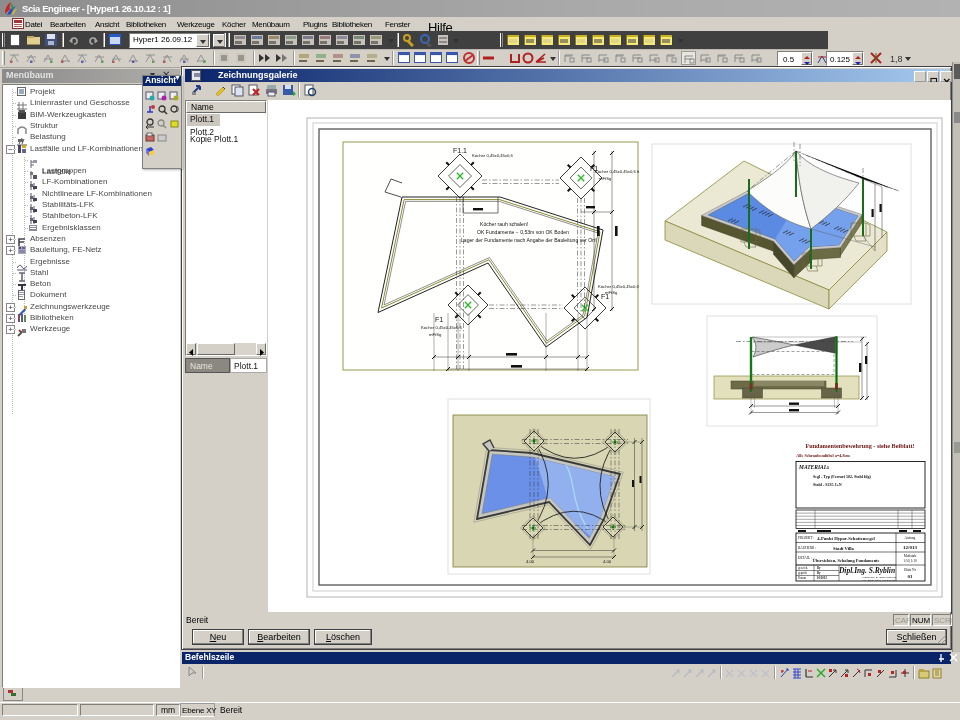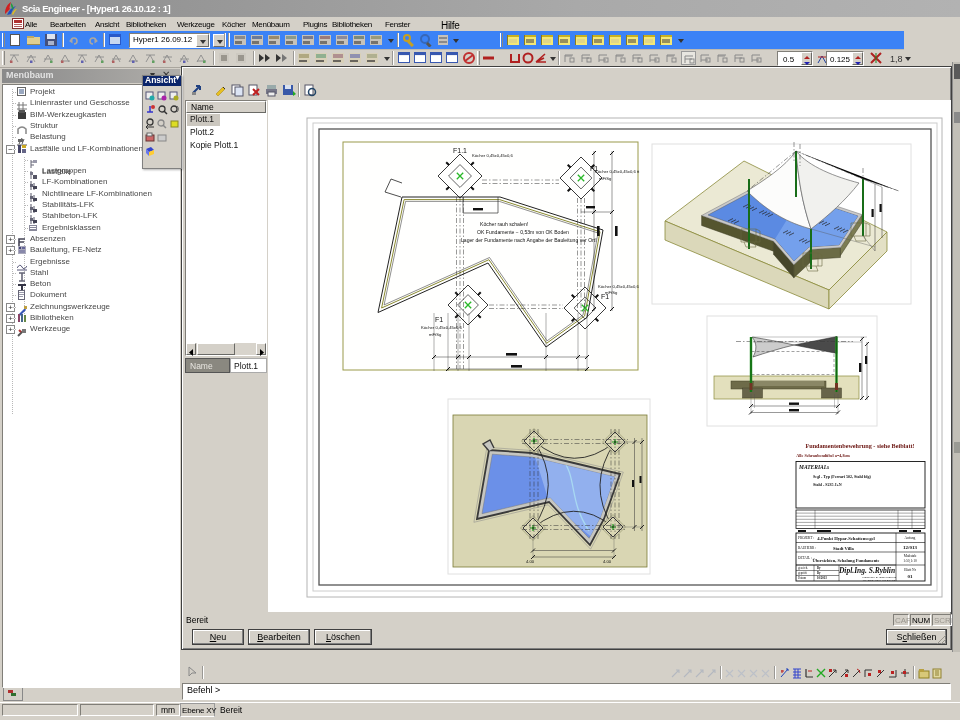--- a/index.html
+++ b/index.html
@@ -27,33 +27,33 @@
       <path d="M9,13 C10,10 12,8 14,8 C12,10 11,12 10,14 Z" fill="#e0c020"></path>
     </svg>
 <span class="abs" style="left:22px;top:2.5px;font-size:9.5px;letter-spacing:-0.4px;font-weight:bold;color:#fff;">Scia Engineer - [Hyper1 26.10.12 : 1]</span>
 </div>
 <div class="abs" style="left:0;top:17px;width:960px;height:14px;background:#d4d0c8;">
 <div class="abs" style="left:12px;top:1px;width:12px;height:11px;background:#fff;border:1px solid #803030;">
       <div class="abs" style="left:1px;top:1px;width:8px;height:3px;background:#b03030;"></div>
       <div class="abs" style="left:1px;top:5px;width:8px;height:1px;background:#b06060;"></div>
       <div class="abs" style="left:1px;top:7px;width:8px;height:1px;background:#b06060;"></div>
     </div>
-<span class="abs" style="left:25px;top:3px;font-size:8px;letter-spacing:-0.3px;color:#000;">Alle</span>
+<span class="abs" style="left:25px;top:3px;font-size:8px;letter-spacing:-0.3px;color:#000;">Datei</span>
 <span class="abs" style="left:50px;top:3px;font-size:8px;letter-spacing:-0.3px;color:#000;">Bearbeiten</span>
 <span class="abs" style="left:95px;top:3px;font-size:8px;letter-spacing:-0.3px;color:#000;">Ansicht</span>
 <span class="abs" style="left:126px;top:3px;font-size:8px;letter-spacing:-0.3px;color:#000;">Bibliotheken</span>
 <span class="abs" style="left:177px;top:3px;font-size:8px;letter-spacing:-0.3px;color:#000;">Werkzeuge</span>
 <span class="abs" style="left:222px;top:3px;font-size:8px;letter-spacing:-0.3px;color:#000;">Köcher</span>
 <span class="abs" style="left:252px;top:3px;font-size:8px;letter-spacing:-0.3px;color:#000;">Menübaum</span>
 <span class="abs" style="left:303px;top:3px;font-size:8px;letter-spacing:-0.3px;color:#000;">Plugins</span>
 <span class="abs" style="left:332px;top:3px;font-size:8px;letter-spacing:-0.3px;color:#000;">Bibliotheken</span>
 <span class="abs" style="left:385px;top:3px;font-size:8px;letter-spacing:-0.3px;color:#000;">Fenster</span>
-<span class="abs" style="left:441px;top:3px;font-size:10px;letter-spacing:-0.3px;color:#000;">Hilfe</span>
-</div>
-<div class="abs" style="left:0;top:31px;width:904px;height:19px;background:#3b82f6;border-bottom:1px solid #bebab2;">
+<span class="abs" style="left:428px;top:3px;font-size:13px;letter-spacing:-0.3px;color:#000;">Hilfe</span>
+</div>
+<div class="abs" style="left:0;top:31px;width:828px;height:19px;background:#404040;border-bottom:1px solid #bebab2;">
 <div class="grip" style="left:2px;top:2px;height:14px;"></div>
 <div class="ic" style="left:8px;top:2px;width:15px;height:14px;">
       <div class="abs" style="left:2px;top:1px;width:10px;height:12px;background:#fff;"></div>
       <div class="abs" style="left:2px;top:1px;width:10px;height:1px;background:#555;"></div>
       <div class="abs" style="left:2px;top:1px;width:1px;height:12px;background:#555;"></div>
       <div class="abs" style="left:11px;top:1px;width:1px;height:12px;background:#555;"></div>
       <div class="abs" style="left:2px;top:12px;width:10px;height:1px;background:#555;"></div>
     </div>
 <div class="ic" style="left:26px;top:2px;width:15px;height:14px;">
       <div class="abs" style="left:1px;top:4px;width:13px;height:8px;background:#e0cf90;"></div>
@@ -662,20 +662,35 @@
         </svg></div>
 <div class="abs" style="left:10px;top:244.3px;width:4px;height:1px;background:repeating-linear-gradient(to right,#b8b8b8 0,#b8b8b8 1px,#fff 1px,#fff 2px);"></div>
 <span class="tl" style="top:239.3px;">Werkzeuge</span>
 </div>
 <div class="abs" style="left:3px;top:620px;width:20px;height:13px;background:#d4d0c8;border:1px solid #888;border-top:none;">
       <div class="abs" style="left:4px;top:2px;width:5px;height:3px;background:#b03030;"></div>
       <div class="abs" style="left:7px;top:5px;width:5px;height:3px;background:#307030;"></div>
     </div>
 </div>
 <div class="abs" style="left:181px;top:66px;width:771px;height:584px;background:#d4d0c8;border:1px solid #404040;box-shadow:inset 1px 1px 0 #fff,inset -1px -1px 0 #808080;">
+<div class="abs" style="left:3px;top:2px;width:765px;height:13px;background:linear-gradient(to right,#0a246a,#a6caf0);">
+      <div class="abs" style="left:6px;top:1px;width:10px;height:11px;background:#e8e8e8;border:1px solid #555;">
+        <div class="abs" style="left:2px;top:2px;width:6px;height:4px;background:#88a;"></div>
+      </div>
+      <span class="abs" style="left:33px;top:1px;font-size:9px;font-weight:bold;color:#fff;">Zeichnungsgalerie</span>
+<div class="abs" style="left:729px;top:2px;width:12px;height:11px;background:#d4d0c8;border:1px solid #9a9a9a;border-top-color:#fff;border-left-color:#fff;"><svg width="11" height="10">
+          <path d="M3,8 h4" stroke="#111" stroke-width="1.6"></path>
+        </svg></div>
+<div class="abs" style="left:742px;top:2px;width:12px;height:11px;background:#d4d0c8;border:1px solid #9a9a9a;border-top-color:#fff;border-left-color:#fff;"><svg width="11" height="10">
+          <rect x="3" y="2.5" width="5.5" height="5.5" fill="none" stroke="#111" stroke-width="1.1"></rect>
+        </svg></div>
+<div class="abs" style="left:755px;top:2px;width:12px;height:11px;background:#d4d0c8;border:1px solid #9a9a9a;border-top-color:#fff;border-left-color:#fff;"><svg width="11" height="10">
+          <path d="M3,3 L8.5,8 M8.5,3 L3,8" stroke="#111" stroke-width="1.2"></path>
+        </svg></div>
+</div>
 <div class="abs" style="left:3px;top:15px;width:765px;height:17px;background:#d4d0c8;">
 <div class="ic" style="left:5px;top:1px;"><svg width="15" height="14">
           <path d="M3,10 L10,3 M10,3 l-4,0 m4,0 l0,4" stroke="#204080" stroke-width="2" fill="none"></path>
           <rect x="2" y="9" width="4" height="3" fill="#888"></rect>
         </svg></div>
 <div class="ic" style="left:28px;top:1px;"><svg width="15" height="14">
           <path d="M3,11 L10,4 L12,6 L5,13 Z" fill="#e8c020" stroke="#a08010" stroke-width="0.5"></path>
           <path d="M10,4 l2,2" stroke="#333"></path>
         </svg></div>
 <div class="ic" style="left:45px;top:1px;"><svg width="15" height="14">
@@ -702,21 +717,21 @@
         </svg></div>
 <div class="sep" style="left:113px;top:1px;height:14px;"></div>
 </div>
 <div class="abs sunken" style="left:3px;top:33px;width:82px;height:256px;background:#fff;">
 <div class="abs raised" style="left:0px;top:0px;width:80px;height:12px;background:#d4d0c8;">
         <span class="abs" style="left:4px;top:0px;font-size:8.5px;">Name</span>
       </div>
 <div class="abs" style="left:1px;top:13px;width:33px;height:12px;background:#cbc7bf;"></div>
 <span class="abs" style="left:4px;top:13px;font-size:8.5px;color:#111;">Plott.1</span>
 <span class="abs" style="left:4px;top:26px;font-size:8.5px;color:#111;">Plott.2</span>
-<span class="abs" style="left:4px;top:39px;font-size:8.5px;color:#111;">Kopie Plott.1</span>
+<span class="abs" style="left:4px;top:33px;font-size:8.5px;color:#111;">Kopie Plott.1</span>
 <div class="abs" style="left:0px;top:242px;width:80px;height:12px;background:#d8d4cc;">
         <div class="abs raised" style="left:0;top:0;width:10px;height:12px;background:#d4d0c8;text-align:center;"><svg width="9" height="11">
             <path d="M6,2 L2,5.5 L6,9 Z" fill="#000"></path>
           </svg></div>
         <div class="abs raised" style="left:11px;top:0;width:38px;height:12px;background:#d4d0c8;"></div>
         <div class="abs raised" style="right:0;top:0;width:10px;height:12px;background:#d4d0c8;text-align:center;"><svg width="9" height="11">
             <path d="M3,2 L7,5.5 L3,9 Z" fill="#000"></path>
           </svg></div>
       </div>
 </div>
@@ -1031,20 +1046,29 @@
     </div>
 <div class="abs btn" style="left:10px;top:562px;width:52px;height:16px;line-height:15px;"><u>N</u>eu</div>
 <div class="abs btn" style="left:66px;top:562px;width:62px;height:16px;line-height:15px;"><u>B</u>earbeiten</div>
 <div class="abs btn" style="left:132px;top:562px;width:58px;height:16px;line-height:15px;"><u>L</u>öschen</div>
 <div class="abs btn" style="left:704px;top:562px;width:61px;height:16px;line-height:15px;">S<u>c</u>hließen</div>
 <svg class="abs" style="left:753px;top:566px" width="12" height="12">
       <path d="M11,2 L2,11 M11,6 L6,11 M11,10 L10,11" stroke="#9a968e" stroke-width="1"></path>
     </svg>
 </div>
 <div class="abs" style="left:181px;top:651px;width:771px;height:51px;background:#d4d0c8;">
+<div class="abs" style="left:1px;top:1px;width:769px;height:12px;background:#0a246a;">
+      <span class="abs" style="left:3px;top:0px;font-size:8.5px;font-weight:bold;color:#fff;">Befehlszeile</span>
+      <svg class="abs" style="left:755px;top:1px" width="9" height="10">
+        <path d="M4,1 v5 M2,6 h5 M4,6 v3" stroke="#fff" stroke-width="1.3"></path>
+      </svg>
+      <svg class="abs" style="left:767px;top:1px" width="9" height="10">
+        <path d="M1,1 L8,8 M8,1 L1,8" stroke="#fff" stroke-width="1.3"></path>
+      </svg>
+    </div>
 <div class="abs" style="left:1px;top:13px;width:769px;height:19px;background:#d4d0c8;">
 <div class="ic" style="left:3px;top:2px;"><svg width="15" height="14">
           <path d="M4,1 v9 l3,-3 h4 z" fill="none" stroke="#888"></path>
         </svg></div>
 <div class="sep" style="left:20px;top:2px;height:13px;"></div>
 <div class="ic" style="left:488px;top:2px;width:12px;"><svg width="12" height="13">
           <path d="M2,10 L9,3 M6,3 h3 v3" stroke="#b4b8c0" fill="none" stroke-width="1.1"></path>
         </svg></div>
 <div class="ic" style="left:500px;top:2px;width:12px;"><svg width="12" height="13">
           <path d="M2,10 L9,3 M6,3 h3 v3" stroke="#b4b8c0" fill="none" stroke-width="1.1"></path>
@@ -1114,23 +1138,20 @@
 <div class="sep" style="left:731px;top:2px;height:13px;"></div>
 <div class="ic" style="left:736px;top:2px;width:12px;"><svg width="12" height="13">
           <rect x="1" y="4" width="10" height="7" fill="#d8c878" stroke="#908020"></rect>
           <rect x="1" y="2" width="5" height="3" fill="#b8a040"></rect>
         </svg></div>
 <div class="ic" style="left:749px;top:2px;width:12px;"><svg width="12" height="13">
           <rect x="2" y="2" width="8" height="9" fill="#e0d8a0" stroke="#908030"></rect>
           <path d="M4,4 h4 M4,6 h4 M4,8 h4" stroke="#908030"></path>
         </svg></div>
 </div>
-<div class="abs sunken" style="left:1px;top:32px;width:769px;height:17px;background:#fff;">
-      <span class="abs" style="left:4px;top:1px;font-size:9px;">Befehl &gt;</span>
-    </div>
 </div>
 <div class="abs" style="left:0;top:702px;width:960px;height:18px;background:#d4d0c8;border-top:1px solid #fff;">
 <div class="abs sunken" style="left:2px;top:1px;width:76px;height:12px;"></div>
 <div class="abs sunken" style="left:80px;top:1px;width:74px;height:12px;"></div>
 <div class="abs sunken" style="left:156px;top:1px;width:24px;height:12px;">
       <span class="abs" style="left:4px;top:0;font-size:8.5px;">mm</span>
     </div>
 <div class="abs" style="left:180px;top:0px;width:35px;height:14px;background:#d4d0c8;border:1px solid #9a9a9a;border-bottom-color:#fff;">
       <span class="abs" style="left:1px;top:2px;font-size:8px;letter-spacing:-0.2px;white-space:nowrap;">Ebene XY</span>
     </div>

